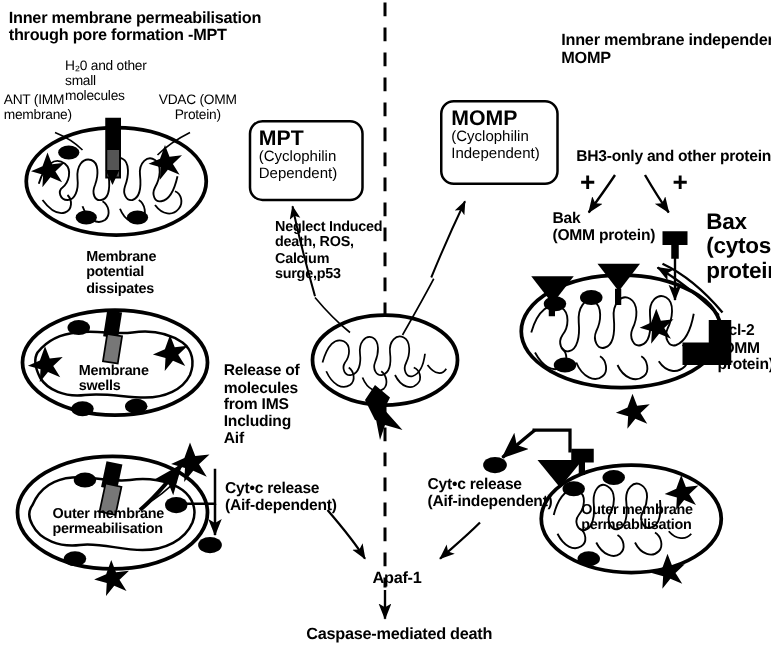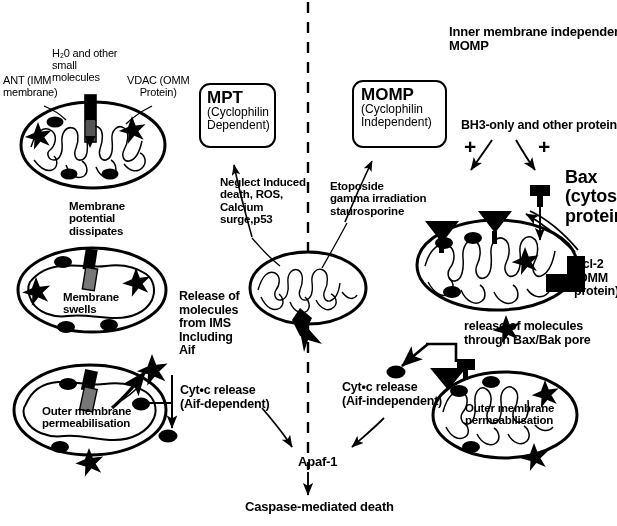--- a/index.html
+++ b/index.html
@@ -231,77 +231,76 @@
         <rect x="457" y="359" width="18" height="11" fill="#000"></rect>
         <rect x="463" y="368" width="5" height="12" fill="#000"></rect>
       </g>
 
       <path d="M456,362 L456,344 L426,344" fill="none" stroke="#000" stroke-width="2.6"></path>
       <path d="M428,344 C418,352 410,359 402,366" fill="none" stroke="#000" stroke-width="2.8" marker-end="url(#ah)"></path>
       <ellipse cx="396" cy="372" rx="9.5" ry="6.5" fill="#000"></ellipse>
     </g>
   </svg>
 
+  <div class="txt head" style="left:7px;top:7px;">Inner membrane permeabilisation
+through pore formation -MPT</div>
   <div class="txt head" style="left:432px;top:25px;margin-left:17px;">Inner membrane independent
 MOMP</div>
 
   <div class="txt lbl" style="left:3px;top:75px;">ANT (IMM
 membrane)</div>
   <div class="txt lbl" style="left:52px;top:48px;">H₂0 and other
 small
 molecules</div>
   <div class="txt lbl" style="left:127px;top:75px;text-align:center;">VDAC (OMM
 Protein)</div>
   <div class="txt lbl-b" style="left:56px;top:200px;">Membrane
 potential
 dissipates</div>
   <div class="txt lbl-b" style="left:50px;top:291px;">Membrane
 swells</div>
   <div class="txt lbl-b" style="left:29px;top:405px;">Outer membrane
 permeabilisation</div>
   <div class="txt lbl-b" style="left:167px;top:384px;font-size:12.5px;">Cyt•c release
 (Aif-dependent)</div>
 
-  <div class="box" style="left:199px;top:83px;width:77px;height:65px;padding:4px 0 0 6px;">
+  <div class="box" style="left:199px;top:96px;width:92px;height:65px;padding:4px 0 0 6px;">
     <span class="big">MPT</span>
     <span class="mid">(Cyclophilin
 Dependent)</span>
   </div>
 
   <div class="box" style="left:352px;top:80px;width:95px;height:68px;padding:4px 0 0 7px;">
     <span class="big">MOMP</span>
     <span class="mid">(Cyclophilin
 Independent)</span>
   </div>
 
   <div class="txt lbl-b" style="left:207px;top:176px;">Neglect Induced
 death, ROS,
 Calcium
 surge,p53</div>
-  <div class="txt lbl-b" style="left:317px;top:180px;">Etoposide
-gamma irradiation
-staurosporine</div>
   <div class="txt lbl-b" style="left:166px;top:290px;font-size:12.5px;">Release of
 molecules
 from IMS
 Including
 Aif</div>
   <div class="txt lbl-b" style="left:329px;top:381px;font-size:12.5px;">Cyt•c release
 (Aif-independent)</div>
 
   <div class="txt lbl-b" style="left:285px;top:455px;font-size:13px;">Apaf-1</div>
   <div class="txt lbl-b" style="left:232px;top:500px;font-size:13px;">Caspase-mediated death</div>
 
   <div class="txt lbl-b" style="left:448px;top:119px;font-size:12.5px;">BH3-only and other proteins</div>
   <div class="txt plus" style="left:464px;top:136px;">+</div>
   <div class="txt plus" style="left:538px;top:136px;">+</div>
+  <div class="txt lbl-b" style="left:429px;top:168px;font-size:12.5px;">Bak
+(OMM protein)</div>
   <div class="txt lbl-b" style="left:552px;top:168px;font-size:18px;">Bax
 (cytosolic
 protein)</div>
   <div class="txt lbl-b" style="left:561px;top:258px;font-size:12.5px;">Bcl-2
 (OMM
 protein)</div>
-  <div class="txt lbl-b" style="left:451px;top:320px;font-size:12.5px;">release of molecules
-through Bax/Bak pore</div>
   <div class="txt lbl-b" style="left:452px;top:402px;">Outer membrane
 permeabilisation</div>
 
 </div>
 
 </body></html>

